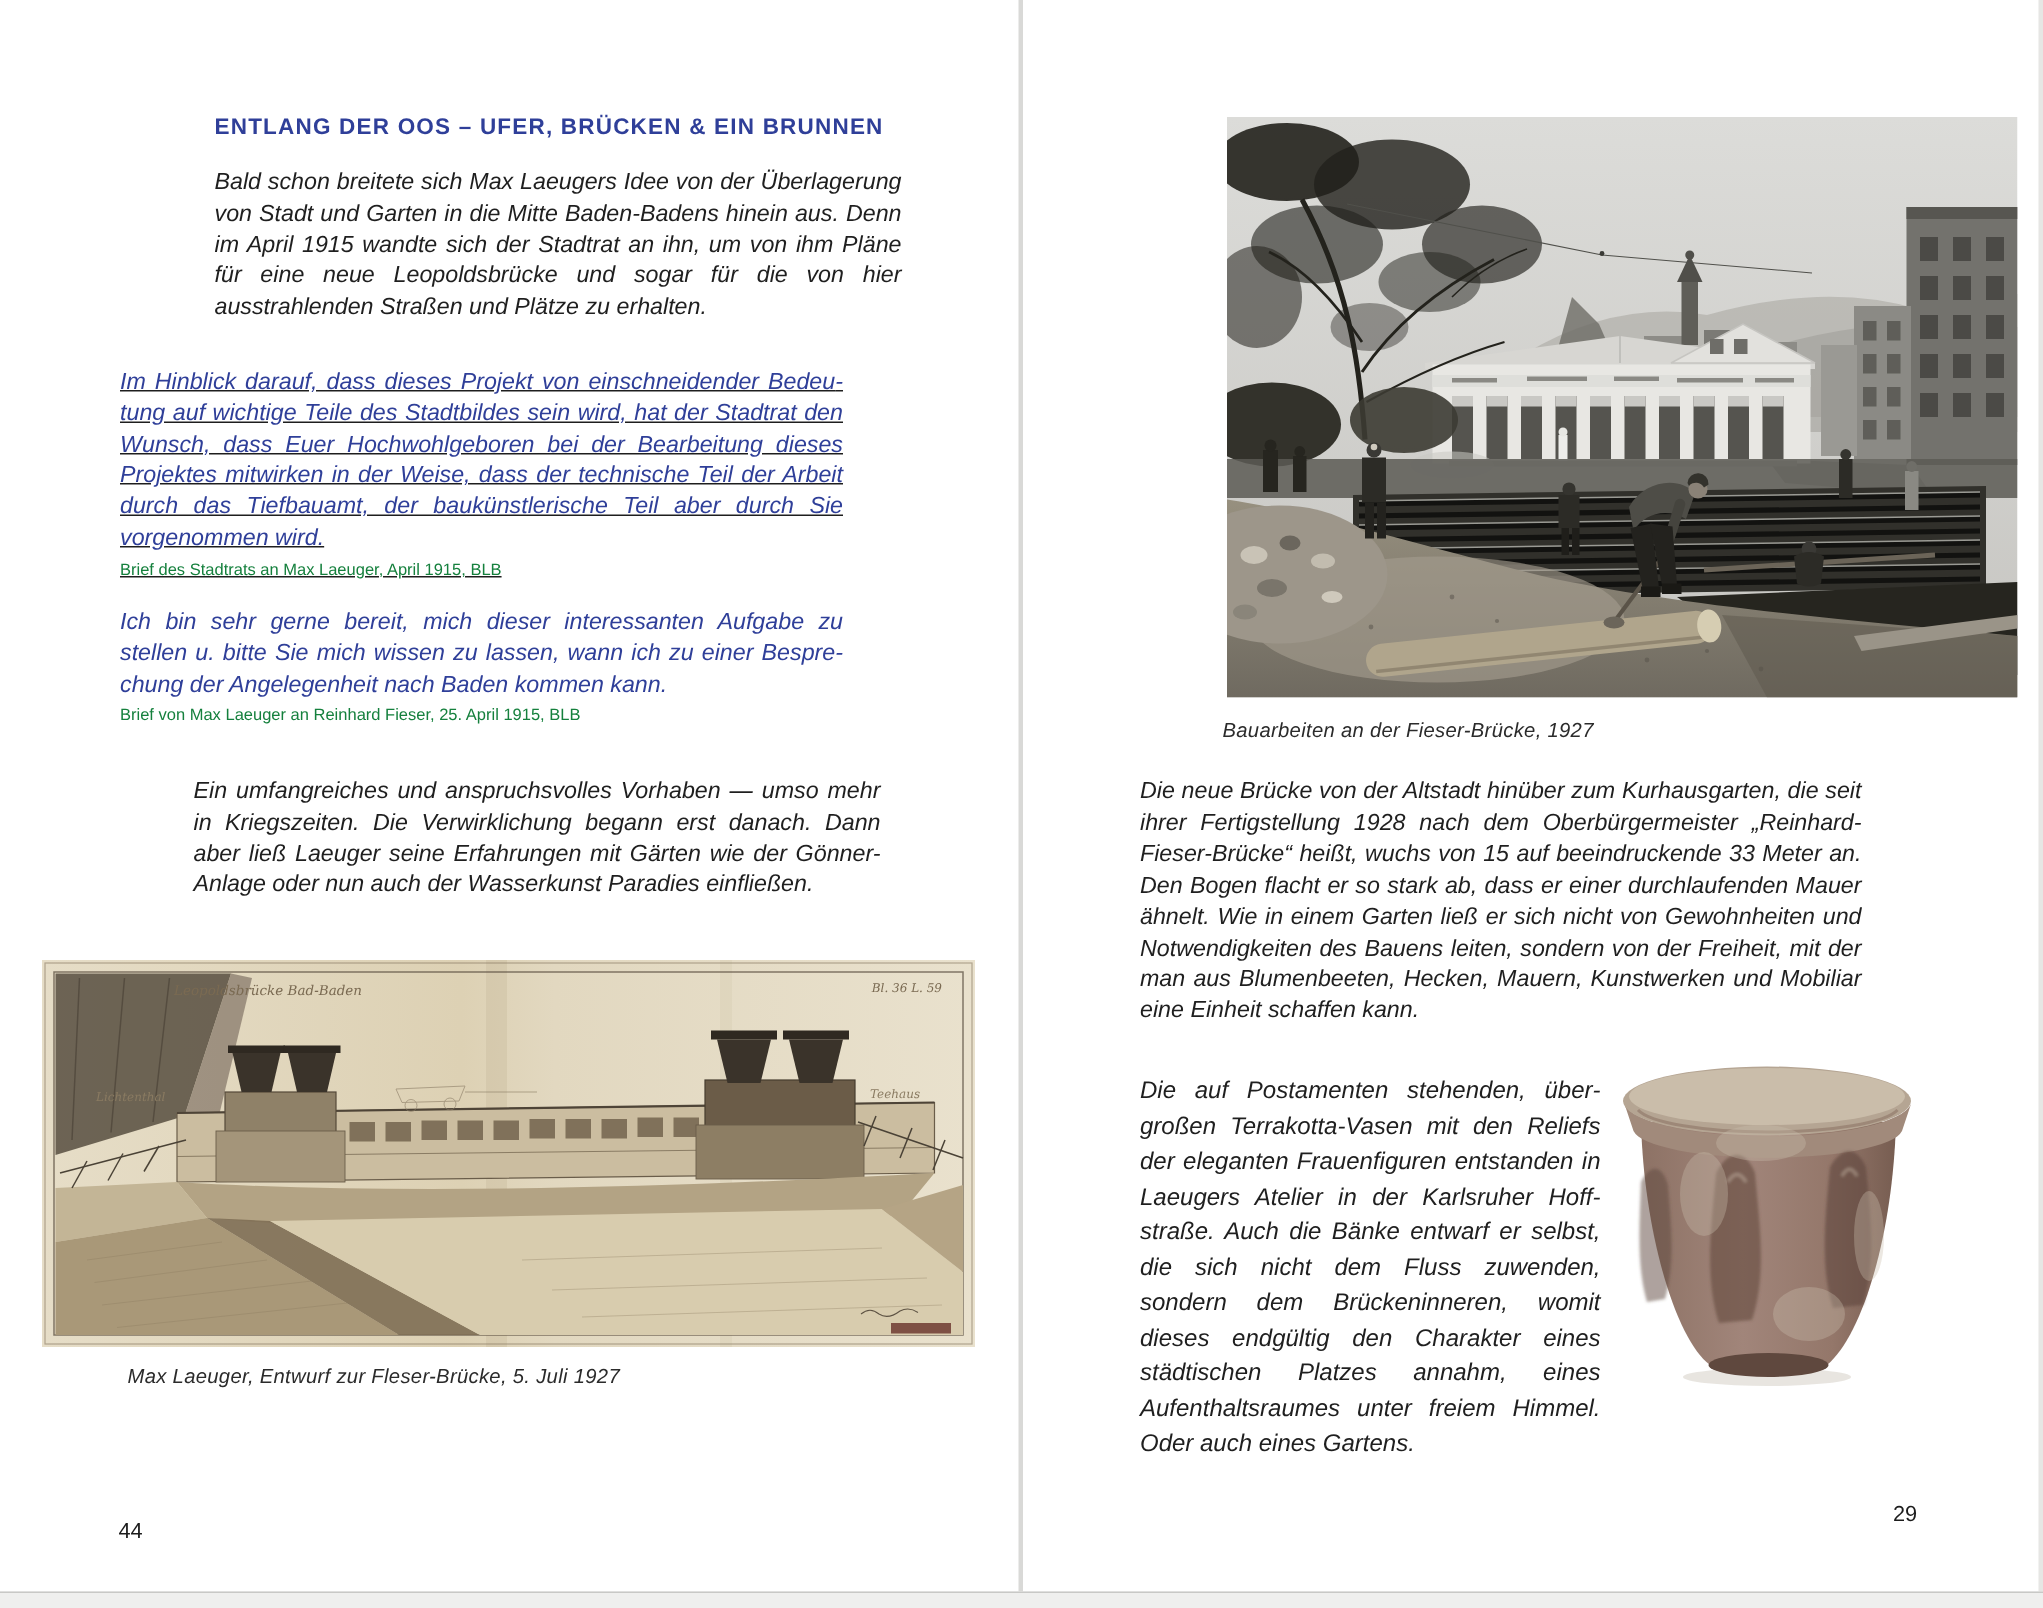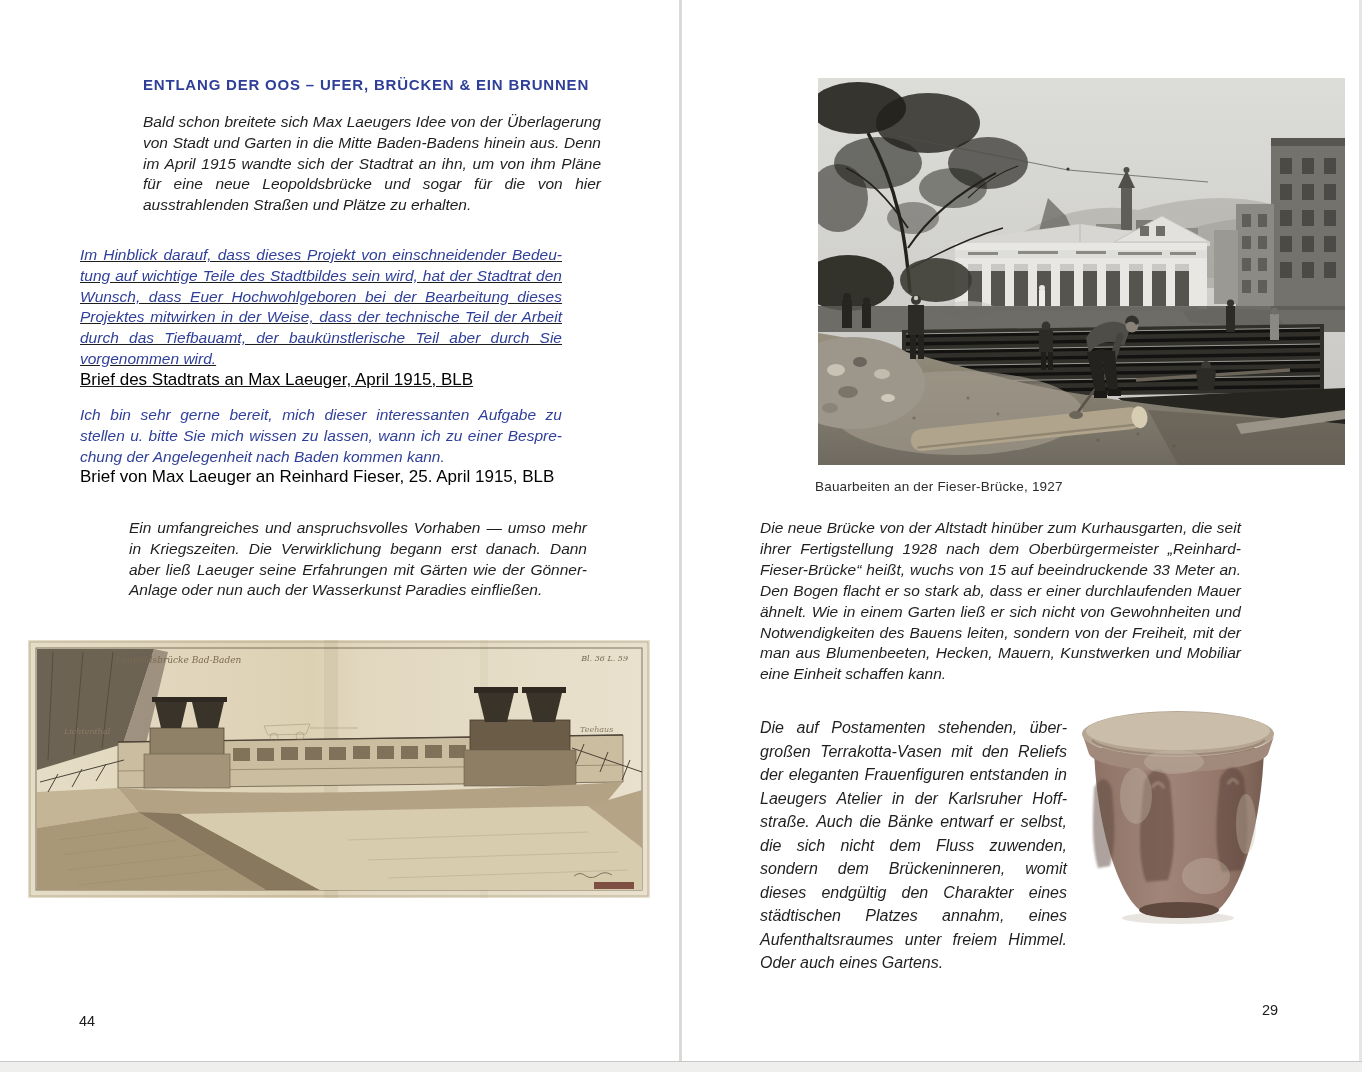--- a/index.html
+++ b/index.html
@@ -14,23 +14,23 @@
   .bottom-bar{left:0;top:1061px;width:1362px;height:11px;background:#efefee;border-top:1px solid #c8c8c6;box-sizing:border-box;}
 
   .heading{left:143px;top:76px;width:480px;color:#2f3f99;font-size:15px;font-weight:bold;
            letter-spacing:0.8px;}
   .body-text{font-size:15.5px;line-height:20.8px;text-align:justify;color:#1f1f1f;font-style:italic;}
   .p-left1{left:143px;top:112px;width:458px;}
   .quote-block{left:80px;width:482px;}
   .q1{top:245px;text-decoration:underline;}
   .q2{top:405px;}
   .quote{color:#2f3f99;font-style:italic;font-size:15.5px;line-height:20.8px;text-align:justify;}
-  .quote-src{color:#000000;font-style:normal;font-size:17px;line-height:20.8px;}
+  .quote-src{color:#15803d;font-style:normal;font-size:11px;line-height:20.8px;}
   .p-left2{left:129px;top:518px;width:458px;}
-  .caption{font-size:13.5px;color:#2b2b2b;letter-spacing:0.2px;}
+  .caption{font-size:13.5px;color:#2b2b2b;letter-spacing:0.2px;font-style:italic;}
   .cap-left{left:85px;top:910px;width:520px;}
   .cap-right{left:815px;top:479px;width:520px;}
   .p-right1{left:760px;top:518px;width:481px;line-height:20.9px;}
   .p-right2{left:760px;top:716px;width:307px;font-size:16px;line-height:23.5px;}
   .pagenum{font-size:14.5px;color:#1c1c1c;}
   .pn-left{left:79px;top:1002px;margin-top:11px;}
   .pn-right{left:1262px;top:1002px;}
 
   .drawing-frame{left:28px;top:640px;width:622px;height:258px;border-radius:28px;}
   .photo-frame{left:818px;top:78px;width:527px;height:387px;}
@@ -156,20 +156,21 @@
 
         <text x="88" y="23" class="script-note" font-size="9" fill="#7a6a52">Leopoldsbrücke  Bad-Baden</text>
         <text x="600" y="21" text-anchor="end" class="script-note" font-size="8" fill="#7a6a52">Bl. 36 L. 59</text>
         <text x="36" y="94" class="script-note" font-size="8" fill="#8a7b62">Lichtenthal</text>
         <text x="552" y="92" class="script-note" font-size="8" fill="#8a7b62">Teehaus</text>
         <path d="M546,236 q6,-5 12,0 q6,4 14,-2 q6,-3 12,1" stroke="#5d5243" stroke-width="0.7" fill="none"></path>
         <rect x="566" y="242" width="40" height="7" fill="#6e3a31" opacity="0.85"></rect>
       </svg>
     </div>
 
+    <div class="abs caption cap-left">Max Laeuger, Entwurf zur Fleser-Brücke, 5. Juli 1927</div>
     <div class="abs pagenum pn-left">44</div>
   </div>
 
   <div class="abs page page-right"></div>
 
   <div class="abs photo-frame">
     <svg width="527" height="387" viewBox="0 0 527 387">
       <defs>
         <linearGradient id="skyG" x1="0" y1="0" x2="0" y2="1">
           <stop offset="0" stop-color="#dcdcd9"></stop>

